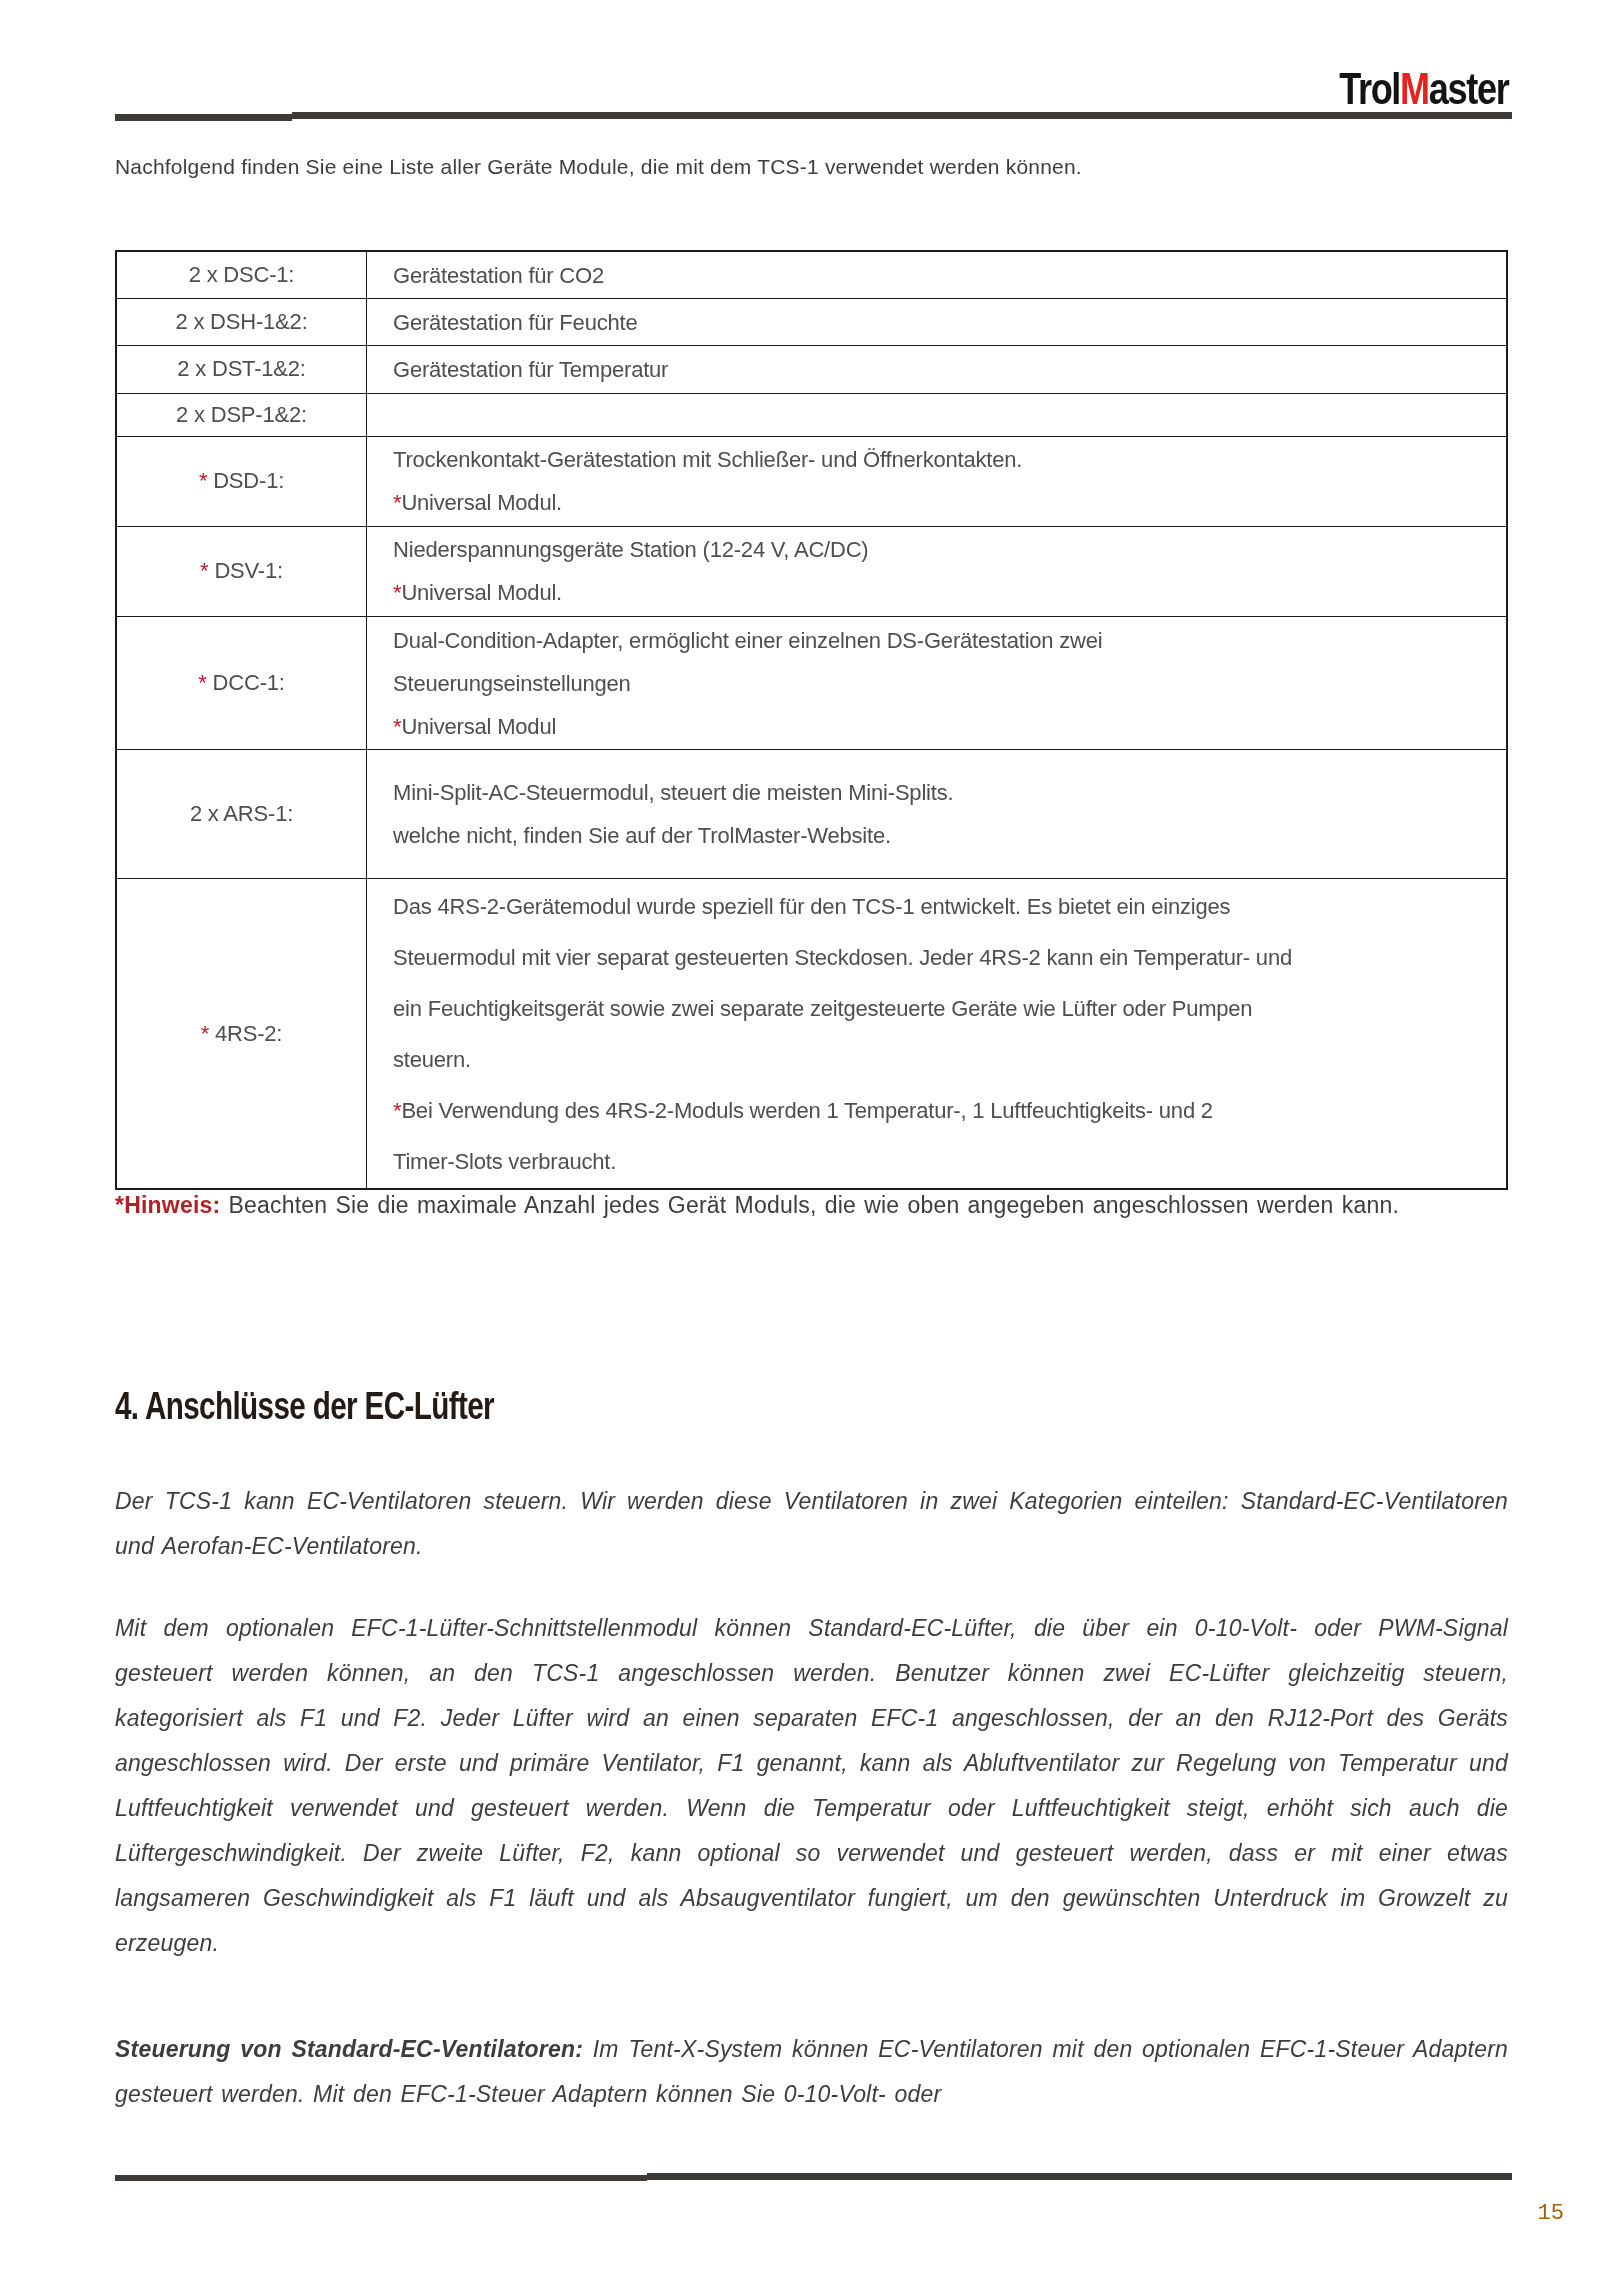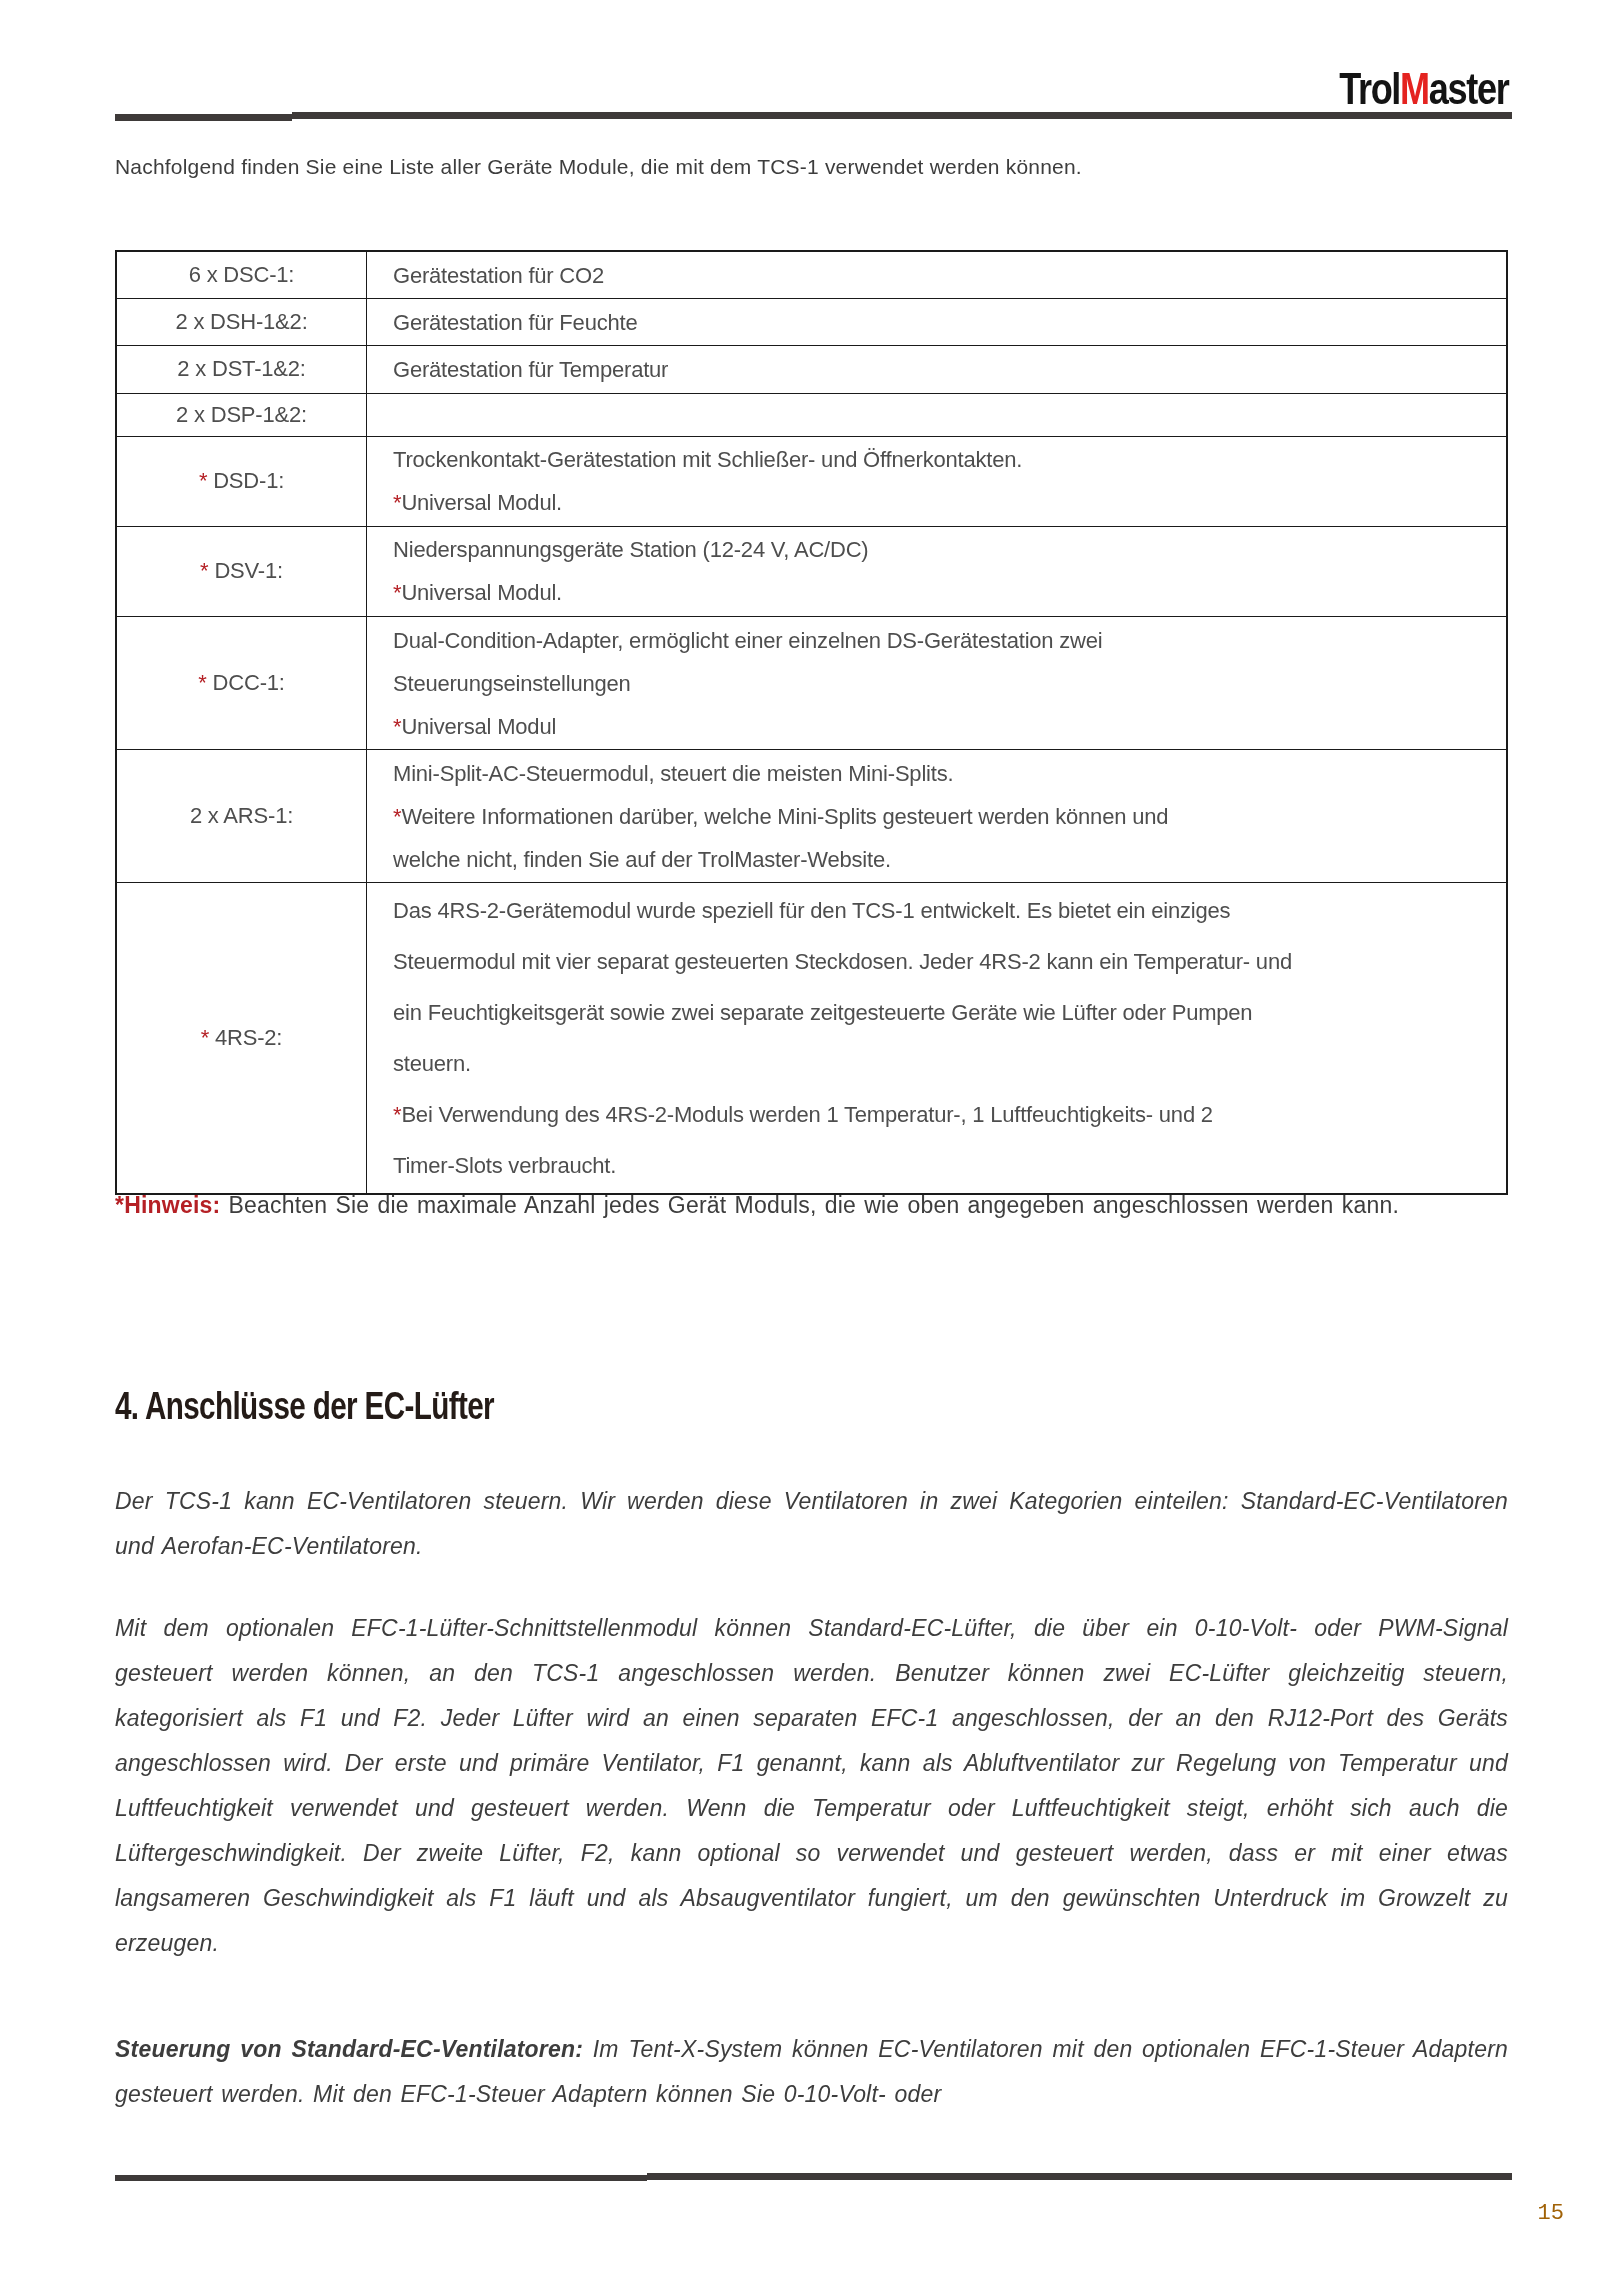--- a/index.html
+++ b/index.html
@@ -117,21 +117,21 @@
   <div class="rule rule-header">
     <div class="seg-a"></div>
     <div class="seg-b"></div>
   </div>
 
   <div class="intro">Nachfolgend finden Sie eine Liste aller Geräte Module, die mit dem TCS-1 verwendet werden können.</div>
 
   <div class="module-table">
       <div class="t-row row-1">
         <div class="cell cell-label">
-          <div class="label-line"><span>6 x DSC-1:</span></div>
+          <div class="label-line"><span>2 x DSC-1:</span></div>
         </div>
         <div class="cell cell-desc">
           <div class="cell-line"><span>Gerätestation für CO2</span></div>
         </div>
       </div>
       <div class="t-row row-2">
         <div class="cell cell-label">
           <div class="label-line"><span>2 x DSH-1&amp;2:</span></div>
         </div>
         <div class="cell cell-desc">
@@ -178,21 +178,20 @@
           <div class="cell-line"><span>Steuerungseinstellungen</span></div>
           <div class="cell-line"><span class="red">*</span><span>Universal Modul</span></div>
         </div>
       </div>
       <div class="t-row row-8">
         <div class="cell cell-label">
           <div class="label-line"><span>2 x ARS-1:</span></div>
         </div>
         <div class="cell cell-desc">
           <div class="cell-line"><span>Mini-Split-AC-Steuermodul, steuert die meisten Mini-Splits.</span></div>
-          <div class="cell-line"><span class="red">*</span><span>Weitere Informationen darüber, welche Mini-Splits gesteuert werden können und</span></div>
           <div class="cell-line"><span>welche nicht, finden Sie auf der TrolMaster-Website.</span></div>
         </div>
       </div>
       <div class="t-row row-9">
         <div class="cell cell-label">
           <div class="label-line"><span class="red">*</span><span> 4RS-2:</span></div>
         </div>
         <div class="cell cell-desc">
           <div class="cell-line"><span>Das 4RS-2-Gerätemodul wurde speziell für den TCS-1 entwickelt. Es bietet ein einziges</span></div>
           <div class="cell-line"><span>Steuermodul mit vier separat gesteuerten Steckdosen. Jeder 4RS-2 kann ein Temperatur- und</span></div>

